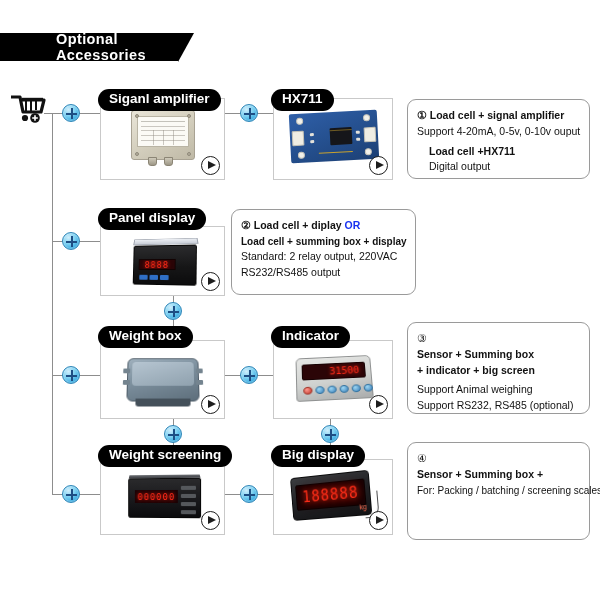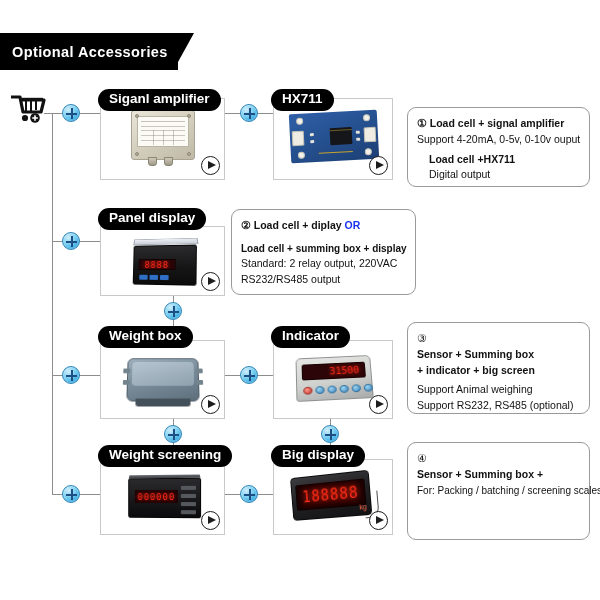--- a/index.html
+++ b/index.html
@@ -7,23 +7,23 @@
     width: 600px; height: 600px;
     background: #ffffff;
     font-family: "Liberation Sans", sans-serif;
     position: relative;
     overflow: hidden;
   }
 
   
   #banner {
     position: absolute; left: 0; top: 33px;
-    width: 178px; height: 37px;
+    width: 178px; height: 28px;
     background: #000;
-    display: flex; align-items: center;
+    display: flex; align-items: center; padding-left: 44px;
   }
   #banner .btxt {
     color: #fff; font-size: 14.5px; font-weight: bold;
     letter-spacing: .4px; padding-left: 12px;
   }
   #banner-tail {
     position: absolute; left: 178px; top: 33px;
     width: 0; height: 0;
     border-top: 29px solid #000;
     border-right: 16px solid transparent;
@@ -311,21 +311,21 @@
     <div class="pcb-pad" style="left:20px; top:20px; width:4px; height:3px;"></div>
     <div class="pcb-pad" style="left:20px; top:27px; width:4px; height:3px;"></div>
     <div class="pcb-pad" style="left:66px; top:20px; width:4px; height:3px;"></div>
     <div class="pcb-pad" style="left:66px; top:27px; width:4px; height:3px;"></div>
     <div class="pcb-trace" style="left:28px; bottom:8px; width:34px; height:1px;"></div>
   </div>
   <div class="playbtn"></div>
 </div>
 <div class="plabel" style="left:271px; top:89px;">HX711</div>
 
-<div class="ipanel" style="left:407px; top:99px; width:183px; height:80px;margin-top:8px;">
+<div class="ipanel" style="left:407px; top:99px; width:183px; height:80px;">
   <div class="row bold">
     <span class="circnum">①</span>
     <span>Load cell + signal amplifier</span>
   </div>
   <div class="row">Support 4-20mA, 0-5v, 0-10v ouput</div>
   <div class="row bold indent gap">Load cell +HX711</div>
   <div class="row indent">Digital output</div>
 </div>
 
 <div class="pbox" style="left:100px; top:226px; width:125px; height:70px;">
@@ -341,21 +341,21 @@
   <div class="playbtn"></div>
 </div>
 <div class="plabel" style="left:98px; top:208px;">Panel display</div>
 
 <div class="ipanel" style="left:231px; top:209px; width:185px; height:86px;">
   <div class="row bold">
     <span class="circnum">②</span>
     <span>Load cell + diplay</span>
     <span class="or">OR</span>
   </div>
-  <div class="row bold" style="font-size:10px;margin-top:7px;">Load cell + summing box + display</div>
+  <div class="row bold" style="font-size:10px;">Load cell + summing box + display</div>
   <div class="row">Standard: 2 relay output, 220VAC</div>
   <div class="row">RS232/RS485 output</div>
 </div>
 
 <div class="pbox" style="left:100px; top:340px; width:125px; height:79px;">
   <div class="art sumbox" style="left:26px; top:16px; width:72px; height:45px;">
     <div class="sumbox-lid"></div>
     <div class="sumbox-tab" style="left:-5px; top:10px;"></div>
     <div class="sumbox-tab" style="left:-5px; top:22px;"></div>
     <div class="sumbox-tab" style="right:-5px; top:10px;"></div>

